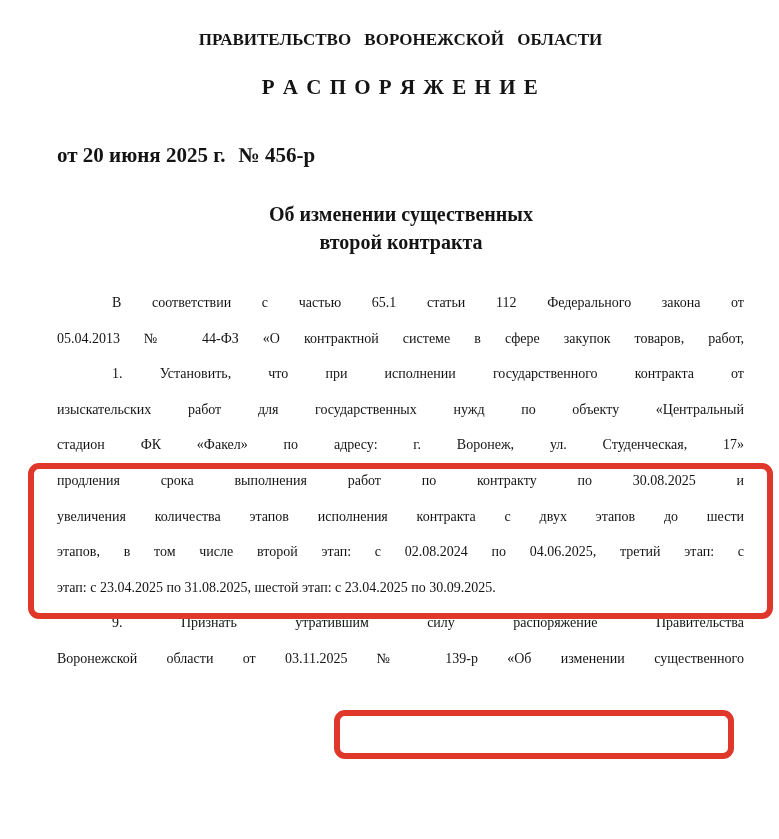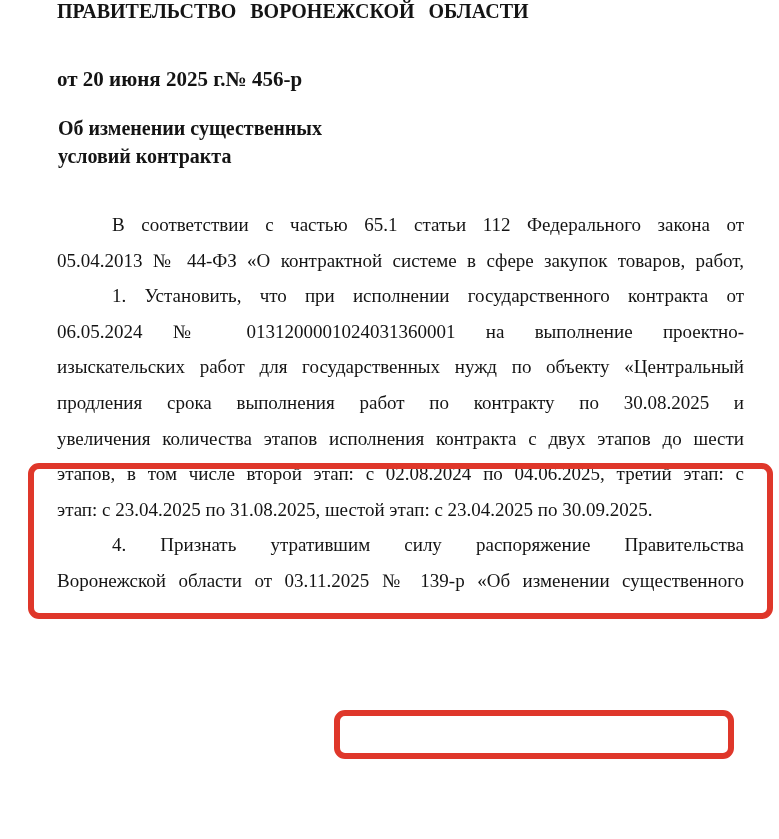--- a/index.html
+++ b/index.html
@@ -12,51 +12,54 @@
     font-family: "Liberation Serif", "DejaVu Serif", serif;
     color: #141414;
   }
   .content {
     position: absolute;
     left: 57px;
     top: 0;
     width: 687px;
   }
   .org-title {
-    font-size: 20px;
+    padding-top: 29px;
+    font-size: 17px;
     font-weight: bold;
+    text-align: center;
     word-spacing: 9px;
     line-height: 22px;
     white-space: nowrap;
   }
   .doc-type {
     margin-top: 25px;
     font-size: 21px;
     font-weight: bold;
     text-align: center;
     letter-spacing: 1.5px;
     line-height: 22px;
   }
   .date-line {
     margin-top: 46px;
     font-size: 21px;
     font-weight: bold;
     line-height: 22px;
   }
-  .doc-num { }
+  .doc-num { margin-left: 13px; }
   .subject {
-    margin-top: 24px;
+    margin-top: 34px;
     font-size: 20px;
     font-weight: bold;
     line-height: 28px;
     padding-left: 1px;
+    text-align: center;
   }
   .body-text {
-    margin-top: 37px;
-    font-size: 19px;
+    margin-top: 29px;
+    font-size: 14px;
     line-height: 35.6px;
   }
   .bline {
     text-align: justify;
     text-align-last: justify;
     height: 35.6px;
     overflow: visible;
   }
   .bline.indent { text-indent: 55px; }
   .bline.endp { text-align-last: left; }
@@ -72,40 +75,41 @@
   .hl2 { left: 334px; top: 710px; width: 400px; height: 49px; }
 </style>
 </head>
 <body>
 
 <div class="page">
   <div class="content">
 
     <div class="org-title">ПРАВИТЕЛЬСТВО ВОРОНЕЖСКОЙ ОБЛАСТИ</div>
 
+    <div class="doc-type">Р А С П О Р Я Ж Е Н И Е</div>
 
     <div class="date-line">
       <span>от 20 июня 2025 г.</span><span class="doc-num">№ 456-р</span>
     </div>
 
     <div class="subject">
       <div>Об изменении существенных</div>
-      <div>условий контракта</div>
+      <div>второй контракта</div>
     </div>
 
     <div class="body-text">
       <div class="bline indent">В соответствии с частью 65.1 статьи 112 Федерального закона от</div>
       <div class="bline">05.04.2013 № 44-ФЗ «О контрактной системе в сфере закупок товаров, работ,</div>
       <div class="bline indent">1. Установить, что при исполнении государственного контракта от</div>
-      <div class="bline">06.05.2024 № 0131200001024031360001 на выполнение проектно-</div>
       <div class="bline">изыскательских работ для государственных нужд по объекту «Центральный</div>
+      <div class="bline">стадион ФК «Факел» по адресу: г. Воронеж, ул. Студенческая, 17»</div>
       <div class="bline">продления срока выполнения работ по контракту по 30.08.2025 и</div>
       <div class="bline">увеличения количества этапов исполнения контракта с двух этапов до шести</div>
       <div class="bline">этапов, в том числе второй этап: с 02.08.2024 по 04.06.2025, третий этап: с</div>
       <div class="bline endp">этап: с 23.04.2025 по 31.08.2025, шестой этап: с 23.04.2025 по 30.09.2025.</div>
-      <div class="bline indent">4. Признать утратившим силу распоряжение Правительства</div>
+      <div class="bline indent">9. Признать утратившим силу распоряжение Правительства</div>
       <div class="bline">Воронежской области от 03.11.2025 № 139-р «Об изменении существенного</div>
     </div>
   </div>
 
   <div class="hl hl1"></div>
   <div class="hl hl2"></div>
 </div>
 
 </body></html>

